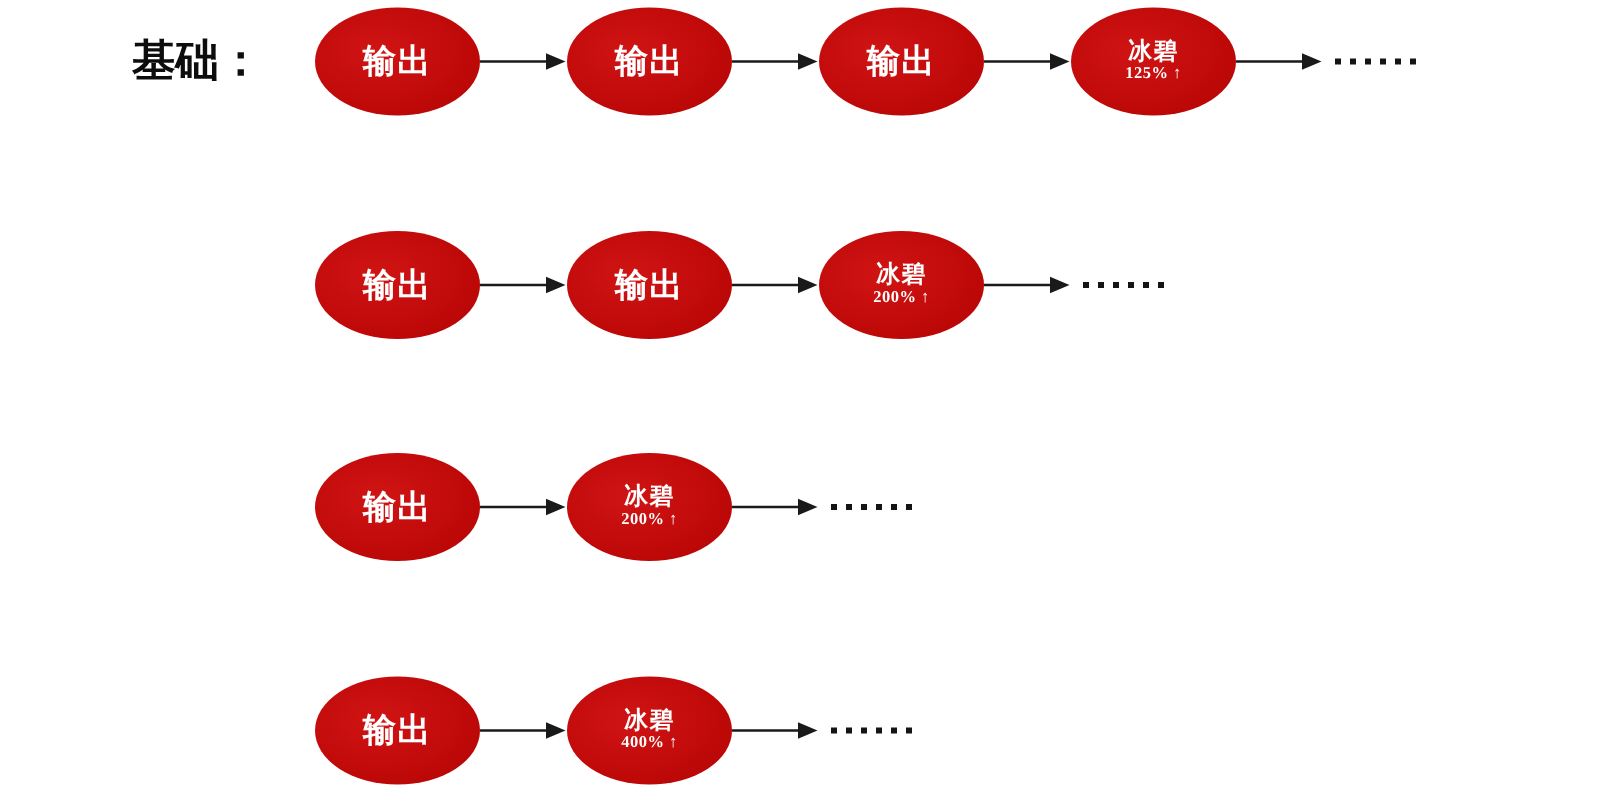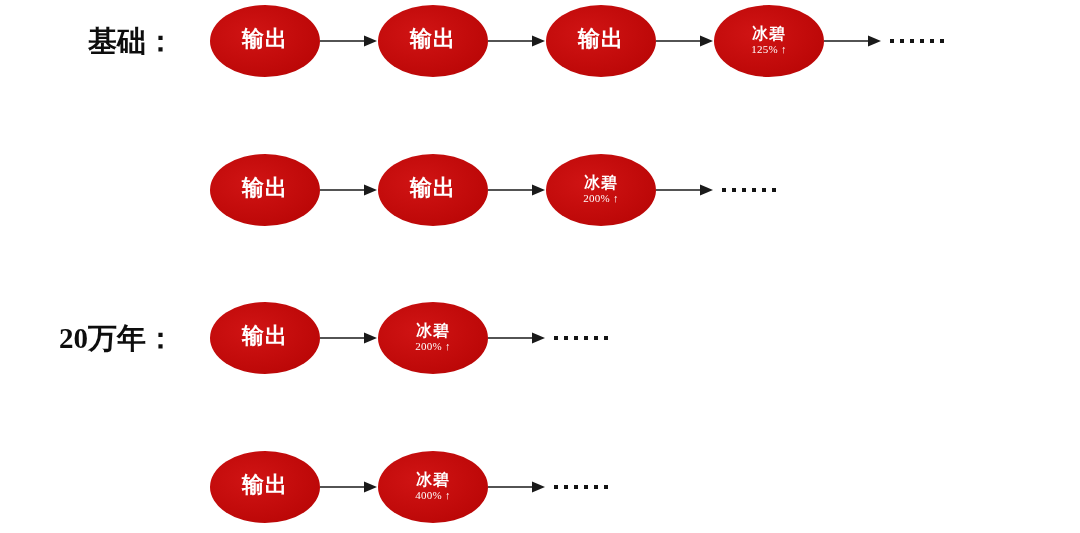--- a/index.html
+++ b/index.html
@@ -62,38 +62,38 @@
     background: radial-gradient(ellipse at 38% 40%, #d01414 0%, #c40c0c 45%, #b40303 100%);
     display: flex;
     flex-direction: column;
     align-items: center;
     justify-content: center;
     flex: 0 0 auto;
     box-sizing: border-box;
   }
 
   .node-title {
-    font-family: Liberation Mono, monospace;
+    font-family: Liberation Sans, sans-serif;
     font-weight: bold;
     font-size: 22px;
     color: #ffffff;
     line-height: 1.05;
     letter-spacing: 1px;
     white-space: nowrap;
     text-align: right;
   }
 
   .node.has-sub .node-title {
     font-size: 16px;
     margin-bottom: 1px;
   }
 
   .node-sub {
     font-family: "Liberation Serif", "DejaVu Serif", serif;
-    font-weight: normal;
+    font-weight: bold;
     font-size: 11px;
     color: #ffffff;
     line-height: 1;
     white-space: nowrap;
     letter-spacing: 0.3px;
   }
 
   .arrow {
     width: 58px;
     height: 20px;
@@ -226,21 +226,20 @@
           <i class="dot"></i>
           <i class="dot"></i>
           <i class="dot"></i>
           <i class="dot"></i>
           <i class="dot"></i>
       </span>
     </div>
   </div>
 
   <div class="row" style="top:288px;">
-    <div class="row-label">20万年：</div>
     <div class="chain">
 
       <div class="node">
         <span class="node-title">输出</span>
       </div>
 
       <span class="arrow">
         <svg width="58" height="20" viewBox="0 0 58 20">
           <line x1="0" y1="10" x2="44" y2="10" stroke="#1a1a1a" stroke-width="1.6"></line>
           <polygon points="44,4.5 57,10 44,15.5" fill="#1a1a1a"></polygon>

